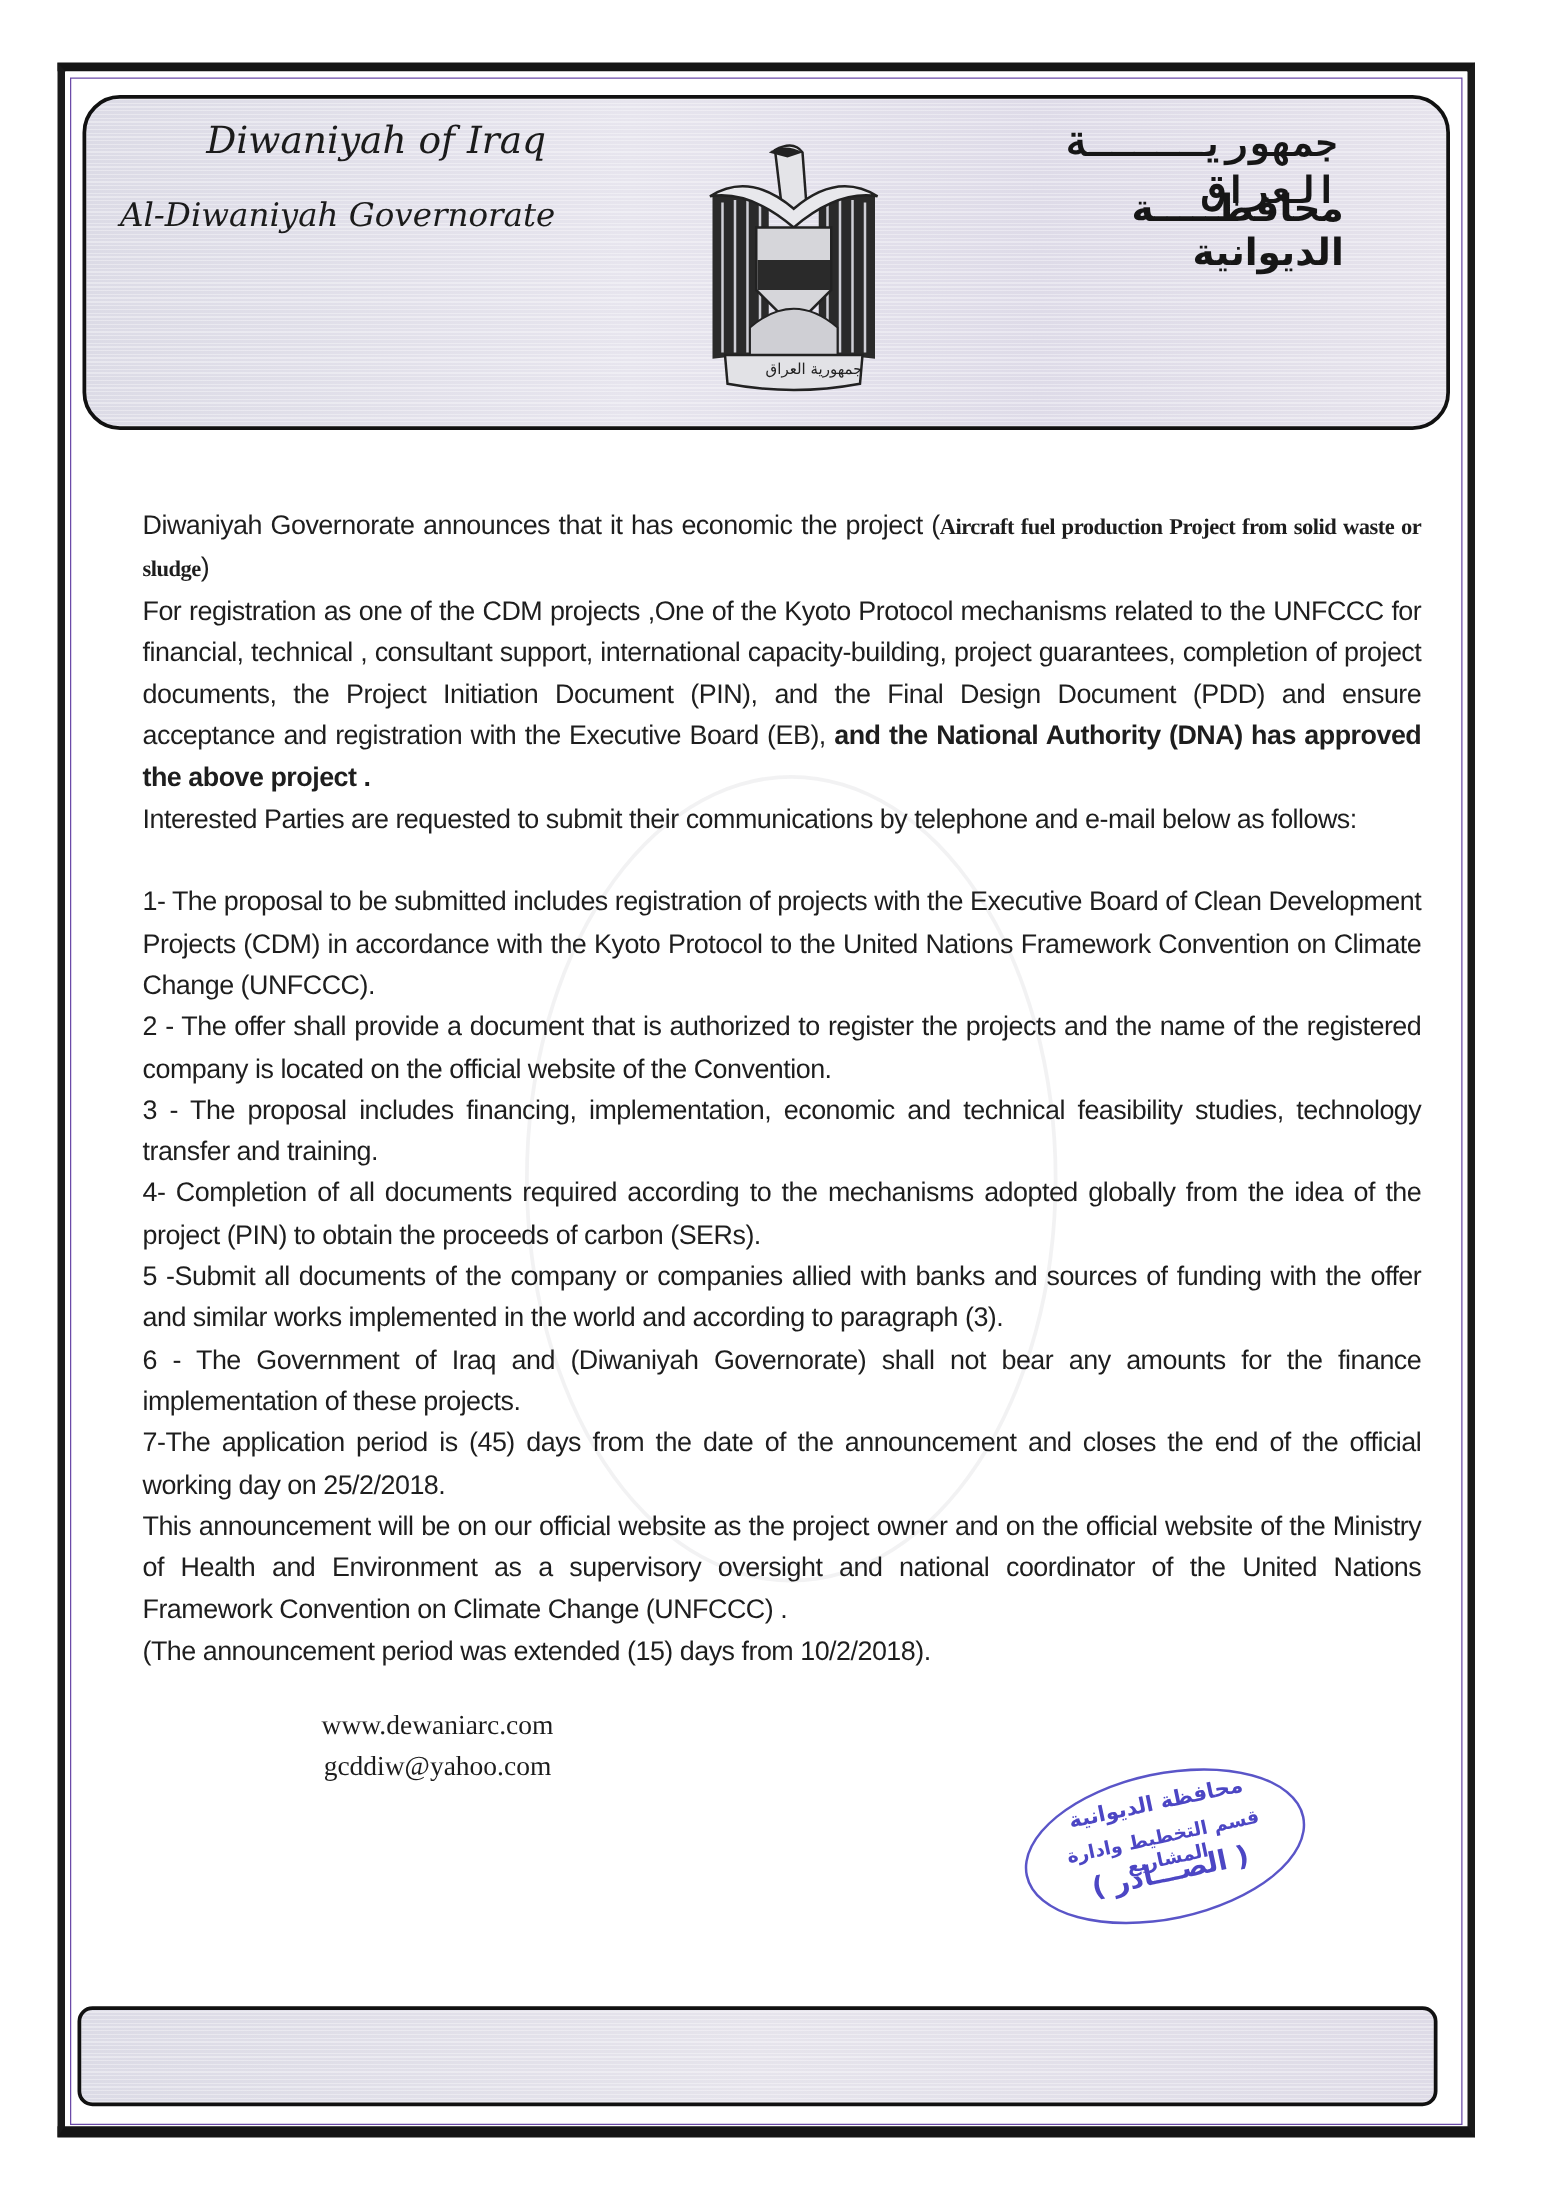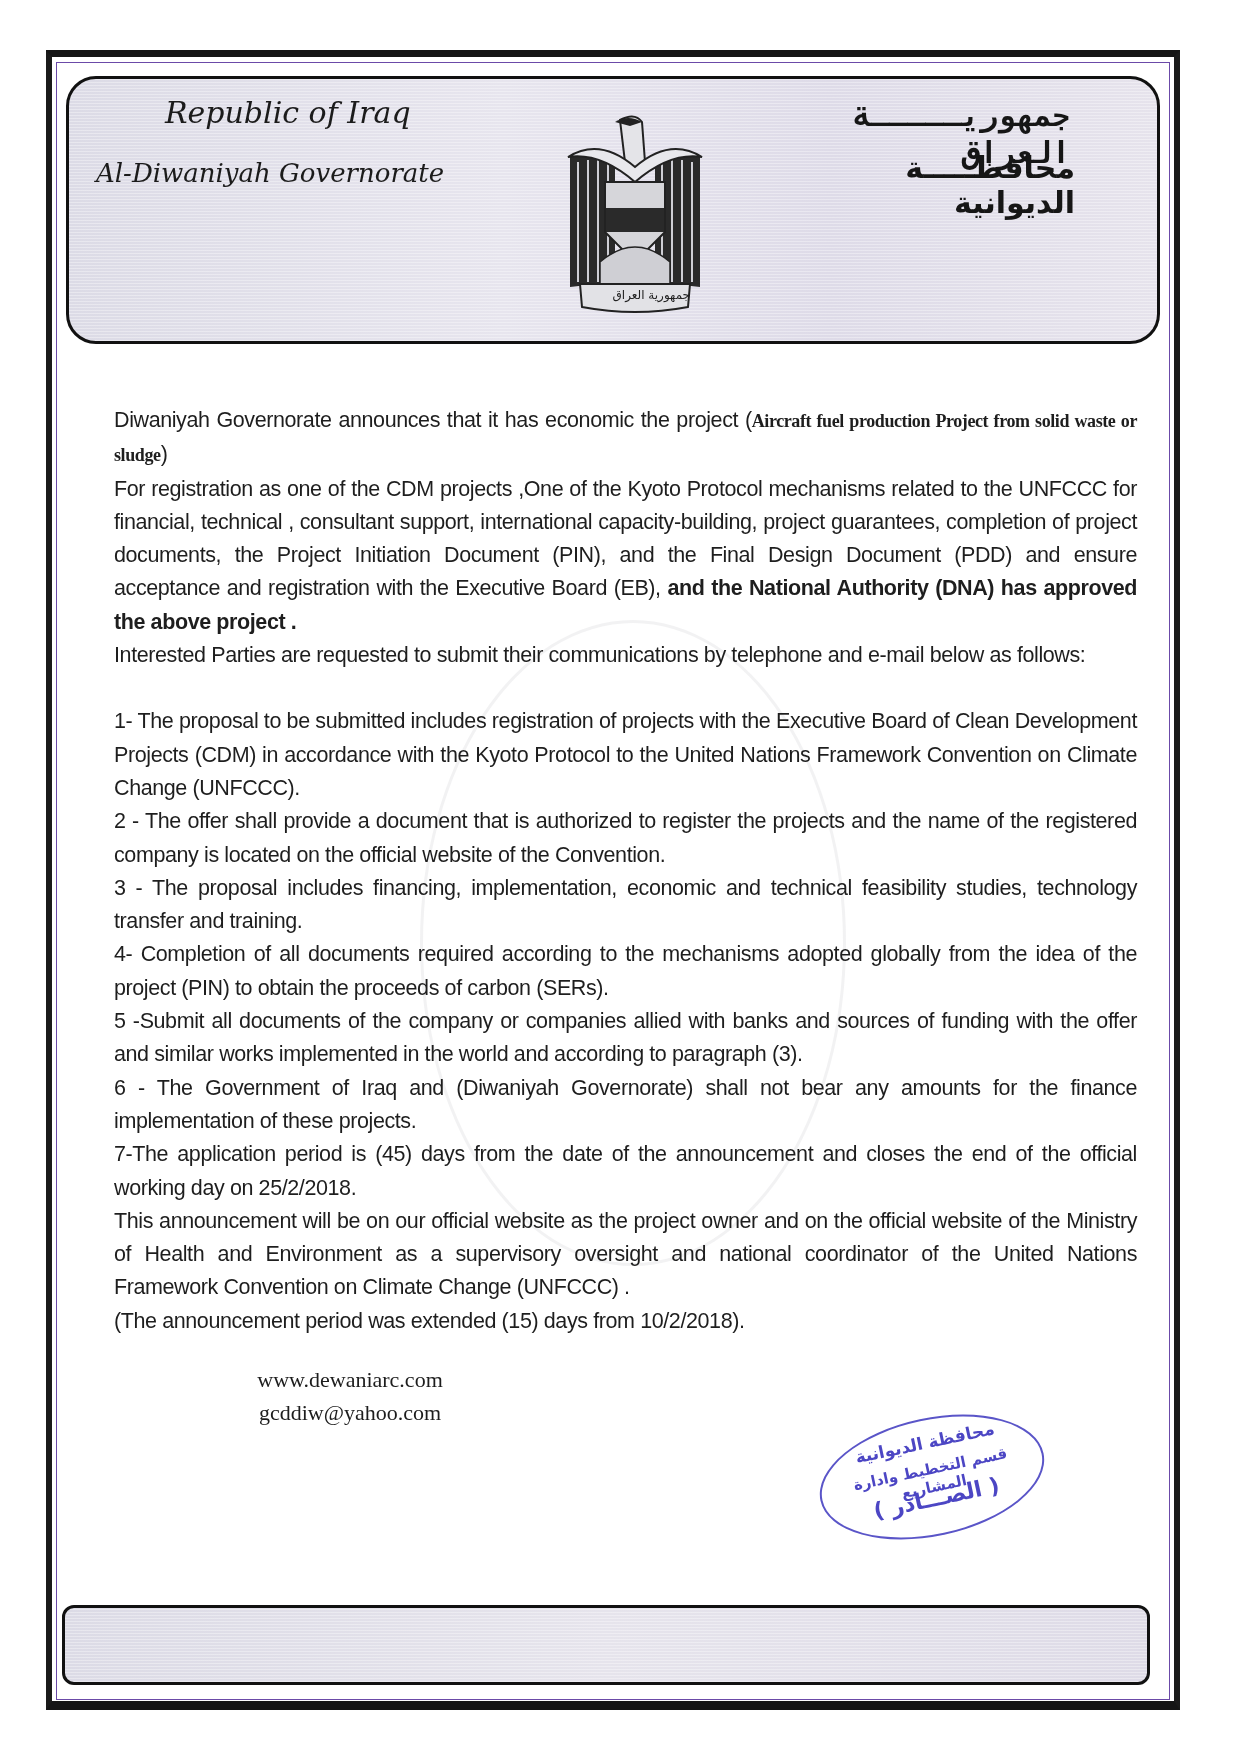--- a/index.html
+++ b/index.html
@@ -86,21 +86,21 @@
 </style>
 </head>
 <body>
 
 <div class="frame-outer"></div>
 <div class="frame-inner"></div>
 
 <div class="watermark"></div>
 
 <div class="header-panel"></div>
-<div class="hdr-en-1">Republic of Iraq</div>
+<div class="hdr-en-1">Diwaniyah of Iraq</div>
 <div class="hdr-en-2">Al-Diwaniyah Governorate</div>
 <div class="hdr-ar-1">جمهوريـــــة العراق</div>
 <div class="hdr-ar-2">محافظـــــة الديوانية</div>
 
 <svg class="emblem" viewBox="0 0 150 205">
 
   <path d="M10 45 L55 42 L55 170 L10 175 Z" fill="#2a2a2a"></path>
   <path d="M140 45 L95 42 L95 170 L140 175 Z" fill="#2a2a2a"></path>
   <g stroke="#cfcfd6" stroke-width="2">
     <line x1="18" y1="50" x2="18" y2="170"></line>

